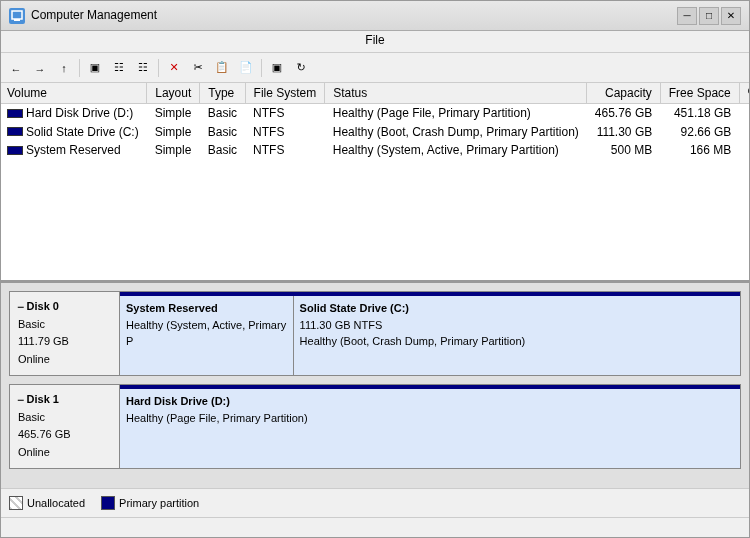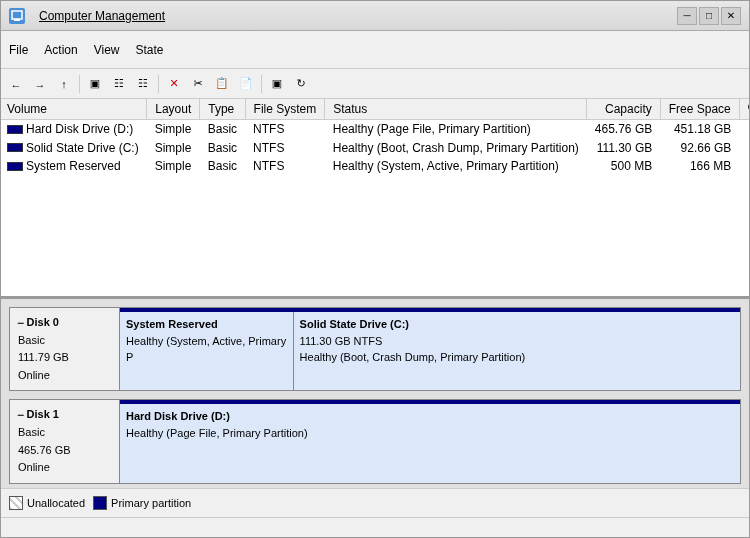--- a/index.html
+++ b/index.html
@@ -26,23 +26,21 @@
       background: linear-gradient(to bottom, #e8e8e8, #d8d8d8);
       height: 30px;
       display: flex;
       align-items: center;
       padding: 0 8px;
       border-bottom: 1px solid #aaa;
       justify-content: space-between;
     }
     .title-bar-left {
       display: flex;
-      align-items: center;
-      gap: 14px;
-      text-decoration: underline;
+      gap: 6px;
     }
     .title-icon {
       width: 16px;
       height: 16px;
       background: #4a90d9;
       border-radius: 2px;
       display: flex;
       align-items: center;
       justify-content: center;
     }
@@ -60,27 +58,28 @@
       height: 18px;
       background: #d0d0d0;
       border: 1px solid #aaa;
       font-size: 10px;
       display: flex;
       align-items: center;
       justify-content: center;
       cursor: pointer;
     }
     .menu-bar {
-      height: 38px;
-      display: flex;
-      align-items: center;
-      padding: 0 0;
+      height: 22px;
+      display: flex;
+      align-items: center;
+      padding: 0 16px;
       gap: 0;
       border-bottom: 1px solid #ccc;
       background: #f0f0f0;
+      flex-direction: column;
     }
     .menu-item {
       padding: 2px 8px;
       cursor: pointer;
       font-size: 12px;
     }
     .toolbar {
       height: 30px;
       display: flex;
       align-items: center;
@@ -196,21 +195,21 @@
       font-weight: bold;
       font-size: 11px;
     }
     .partition-blue {
       background: #dce8fa;
     }
     .legend-bar {
       height: 24px;
       display: flex;
       align-items: center;
-      gap: 8px;
+      gap: 16px;
       padding: 14px 8px;
       background: #f0f0f0;
       border-top: 1px solid #ccc;
     }
     .legend-item {
       display: flex;
       align-items: center;
       gap: 4px;
       font-size: 11px;
     }

